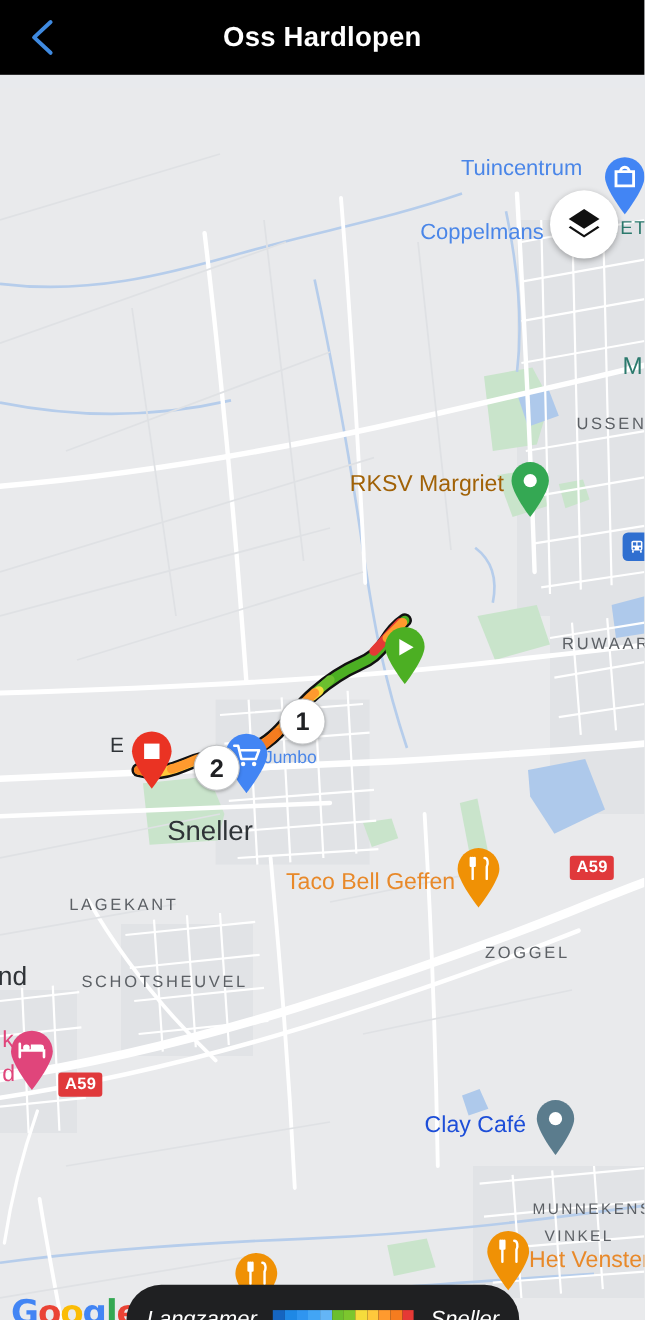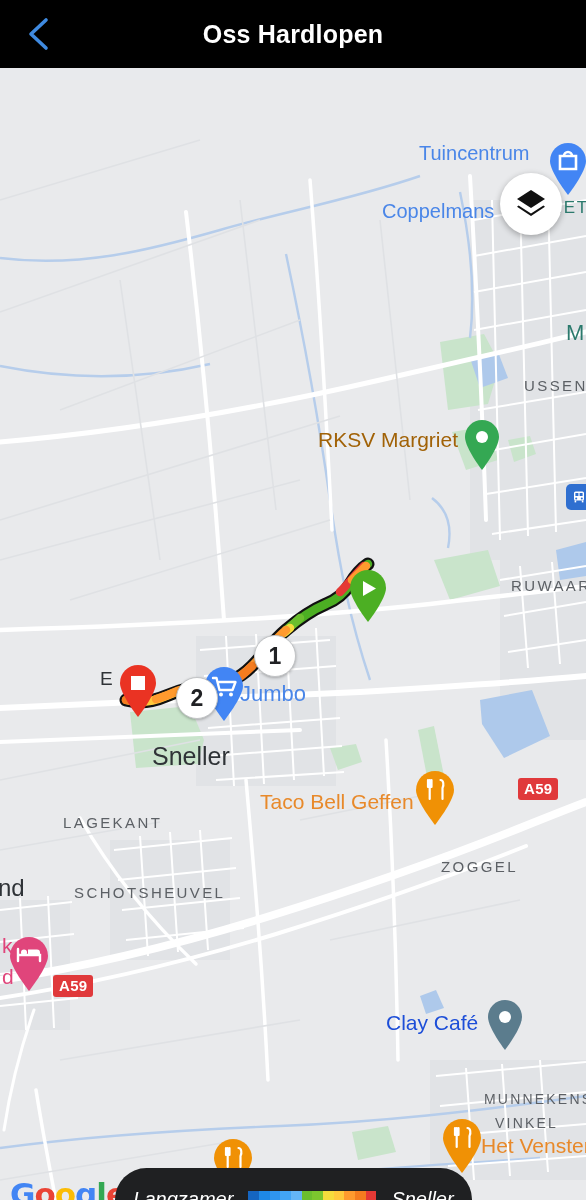--- a/index.html
+++ b/index.html
@@ -236,21 +236,21 @@
       <path d="M340 512 C 348 504, 356 494, 364 486" stroke="#e53935" stroke-width="8.5"></path>
       <path d="M352 500 C 358 494, 362 490, 366 486" stroke="#ff9a2e" stroke-width="8.5"></path>
     </g>
   </svg>
 
   <div class="lbl lbl-poi-blue" style="left:419px;top:62px;">Tuincentrum</div>
   <div class="lbl lbl-poi-blue" style="left:382px;top:88px;margin-top:32px;">Coppelmans</div>
   <div class="lbl lbl-teal" style="left:548px;top:118px;font-size:17px;letter-spacing:1.6px;">MET</div>
   <div class="lbl lbl-teal" style="left:566px;top:240px;">M</div>
   <div class="lbl lbl-poi-green" style="left:318px;top:348px;">RKSV Margriet</div>
-  <div class="lbl lbl-poi-blue" style="left:240px;top:601px;font-size:22px;">Jumbo</div>
+  <div class="lbl lbl-poi-blue" style="left:240px;top:601px;font-size:16px;">Jumbo</div>
   <div class="lbl lbl-poi-orange" style="left:260px;top:710px;">Taco Bell Geffen</div>
   <div class="lbl lbl-poi-slate" style="left:386px;top:931px;">Clay Café</div>
   <div class="lbl lbl-poi-orange" style="left:481px;top:1054px;">Het Venster</div>
   <div class="lbl lbl-city" style="left:100px;top:588px;font-size:19px;">E</div>
   <div class="lbl lbl-city" style="left:-2px;top:794px;font-size:24px;">nd</div>
   <div class="lbl lbl-poi-pink" style="left:2px;top:854px;">k</div>
   <div class="lbl lbl-poi-pink" style="left:2px;top:885px;">d</div>
 
   <div class="lbl lbl-city" style="left:152px;top:662px;font-size:25px;">Sneller</div>
 

